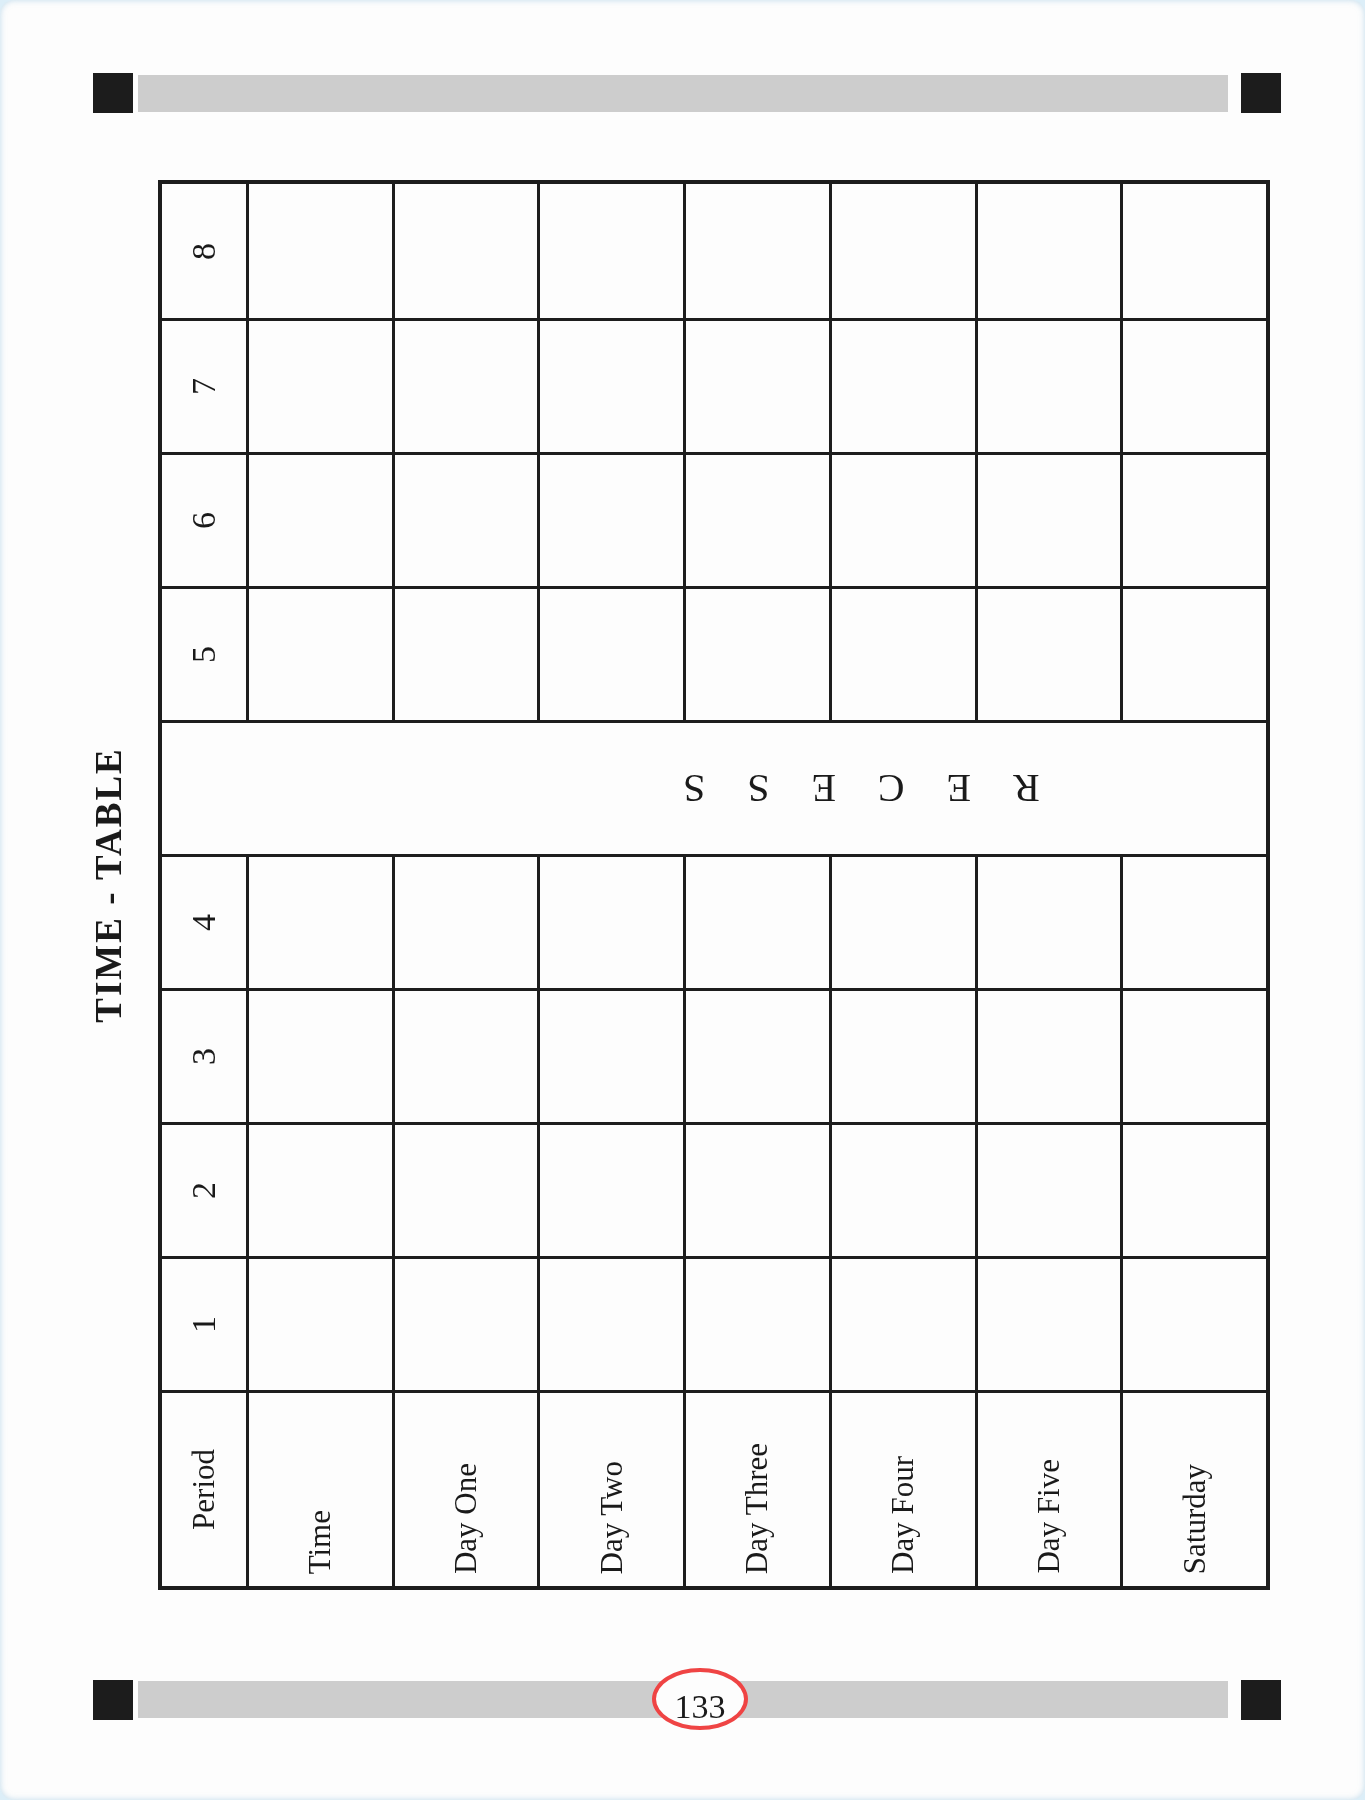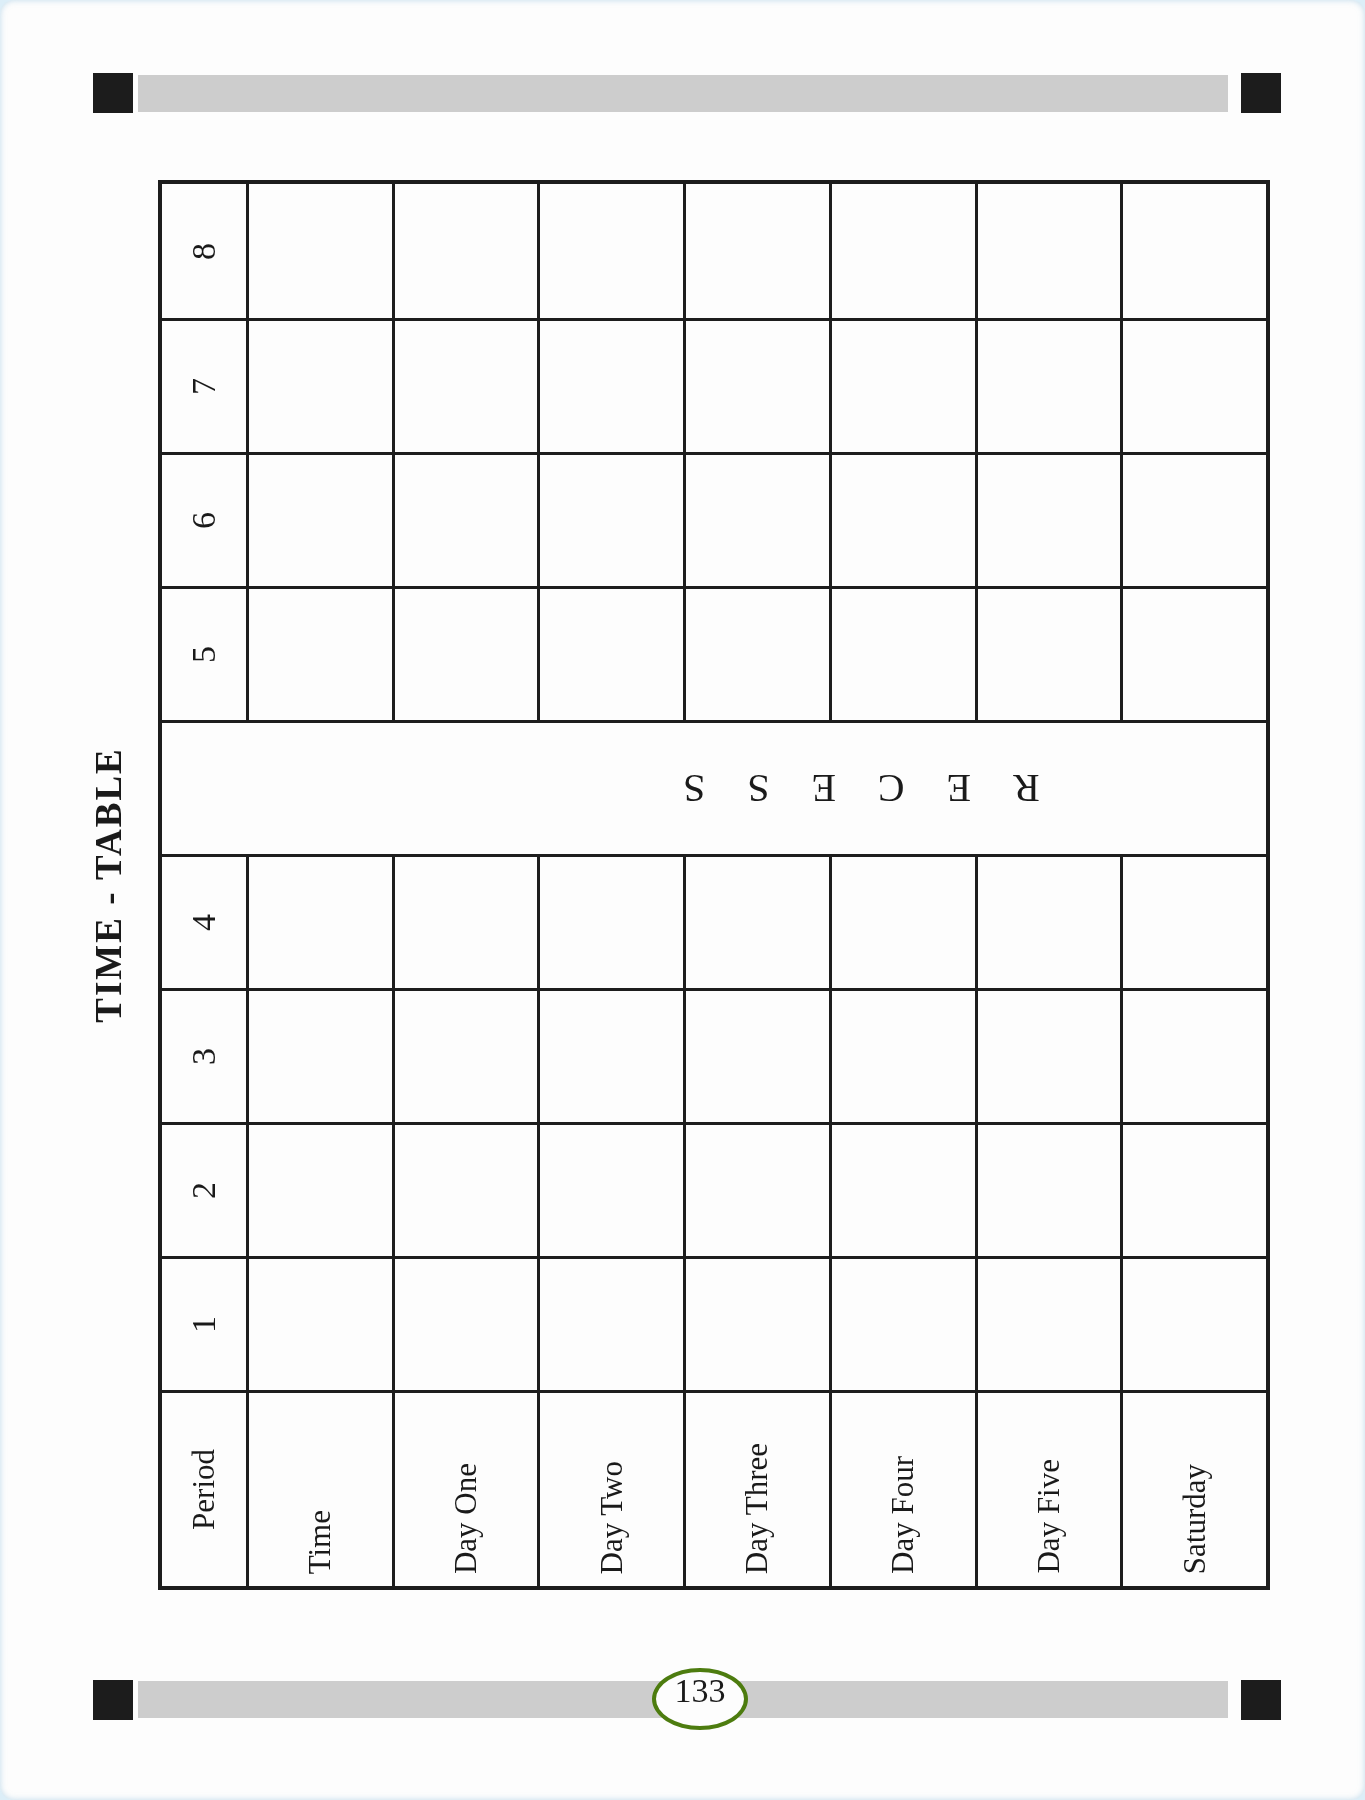--- a/index.html
+++ b/index.html
@@ -64,22 +64,22 @@
     transform:rotate(180deg);
     font-size:40px;letter-spacing:42px;
     white-space:nowrap;
   }
   
   .page-badge{
     position:absolute;left:652px;top:1668px;
     width:96px;height:62px;
     box-sizing:border-box;
     background:#fdfdfd;
-    border:4px solid #4d7c0f;border-radius:50%;
-    display:flex;align-items:flex-start;justify-content:center;
+    border:4px solid #ef4444;border-radius:50%;
+    display:flex;align-items:flex-end;justify-content:center;
     font-size:34px;
   }
 </style>
 </head>
 <body>
 
 <div class="sheet">
 
   <div class="deco-square" style="left:93px;top:73px;"></div>
   <div class="deco-bar" style="top:75px;"></div>

